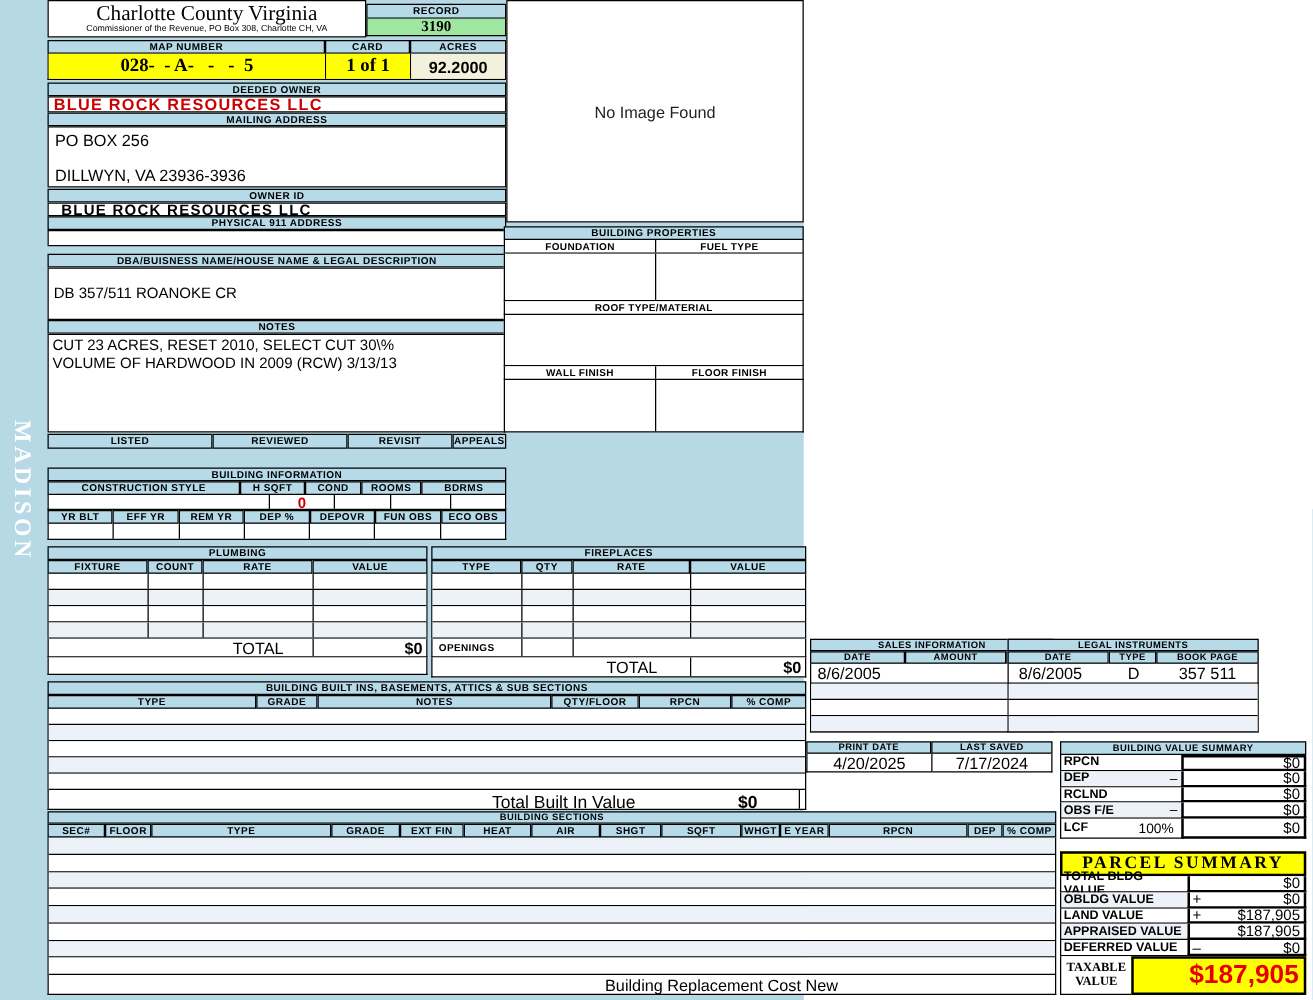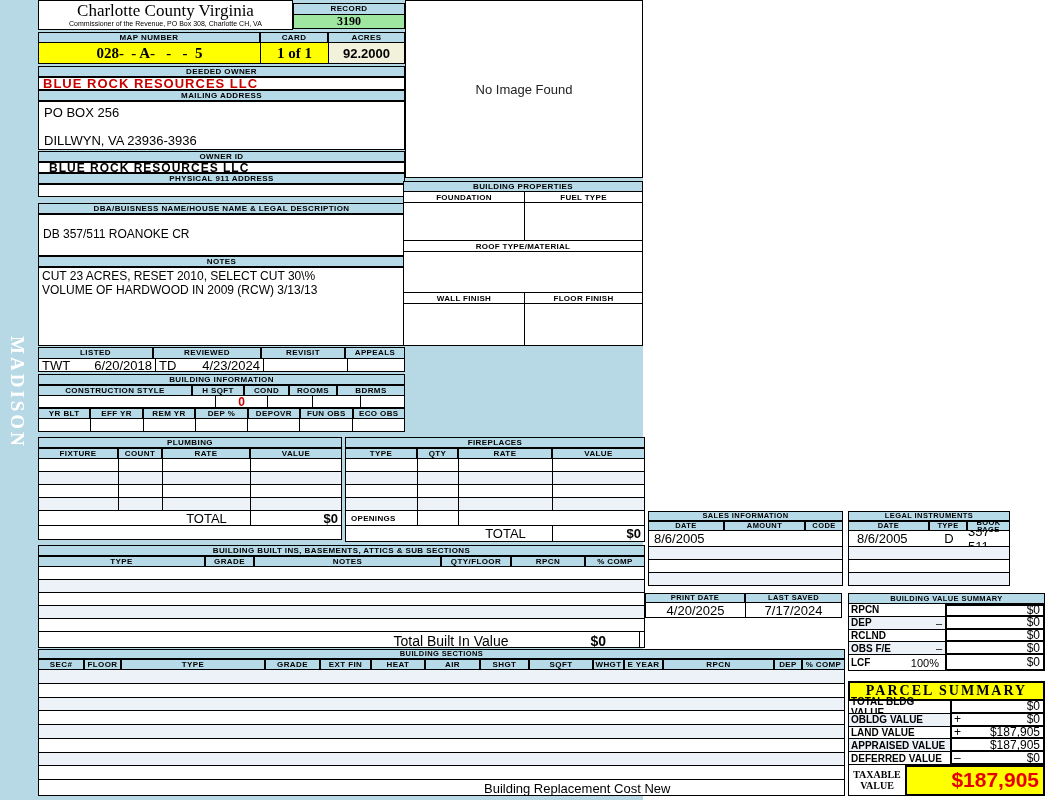--- a/index.html
+++ b/index.html
@@ -71,36 +71,24 @@
 </div>
 
 <div class="abs hdr" style="left:38px;top:256px;width:367px;height:11px">NOTES</div>
 <div class="abs box mono" style="left:38px;top:267px;width:367px;height:79px;font-size:12px;line-height:14px;padding:1px 0 0 3px">
   <div>CUT 23 ACRES, RESET 2010, SELECT CUT 30\%</div>
   <div>VOLUME OF HARDWOOD IN 2009 (RCW) 3/13/13</div>
 </div>
 
 <div class="abs" style="left:38px;top:347px;width:367px;height:25px">
   <div class="flex" style="height:12px">
-    <div class="hdr" style="width:115px">LISTED</div>
+    <div class="hdr" style="width:132px">LISTED</div>
     <div class="hdr" style="width:108px">REVIEWED</div>
     <div class="hdr" style="width:84px">REVISIT</div>
     <div class="hdr" style="flex:1">APPEALS</div>
-  </div>
-  <div class="flex box mono" style="height:13px;border-top:none;font-size:13px">
-    <div class="cell" style="width:117px;justify-content:space-between;padding:0 3px">
-      <span>TWT</span>
-      <span>6/20/2018</span>
-    </div>
-    <div class="cell" style="width:108px;justify-content:space-between;padding:0 3px">
-      <span>TD</span>
-      <span>4/23/2024</span>
-    </div>
-    <div class="cell" style="width:84px"></div>
-    <div class="cell" style="flex:1"></div>
   </div>
 </div>
 
 <div class="abs" style="left:38px;top:374px;width:367px;height:58px">
   <div class="hdr" style="height:11px">BUILDING INFORMATION</div>
   <div class="flex" style="height:11px">
     <div class="hdr" style="width:154px">CONSTRUCTION STYLE</div>
     <div class="hdr" style="width:52px">H SQFT</div>
     <div class="hdr" style="width:45px">COND</div>
     <div class="hdr" style="width:48px">ROOMS</div>
@@ -350,21 +338,21 @@
     <div class="cell" style="width:81px;border-right:none"></div>
     <div class="cell" style="flex:1"></div>
   </div>
   <div class="alt-odd" style="height:39px;border-left:1px solid #000;border-right:1px solid #000;border-bottom:1px solid #000">
     <div class="rrow" style="height:13px"></div>
   <div class="rrow" style="height:13px"></div>
       <div class="rrow" style="height:13px"></div>
     </div>
 </div>
 
-<div class="abs" style="left:848px;top:511px;width:162px;height:75px">
+<div class="abs" style="left:806px;top:511px;width:201px;height:75px">
   <div class="hdr" style="height:10px;font-size:7.5px">LEGAL INSTRUMENTS</div>
   <div class="flex" style="height:10px">
     <div class="hdr" style="width:81px;font-size:7.5px">DATE</div>
     <div class="hdr" style="width:38px;font-size:7.5px">TYPE</div>
     <div class="hdr" style="flex:1;font-size:7.5px">BOOK PAGE</div>
   </div>
   <div class="flex box mono" style="height:16px;border-top:none;font-size:13px">
     <div class="cell left" style="width:81px;padding-left:8px;border-right:none">8/6/2005</div>
     <div class="cell" style="width:38px;border-right:none">D</div>
     <div class="cell" style="flex:1">357 511</div>

